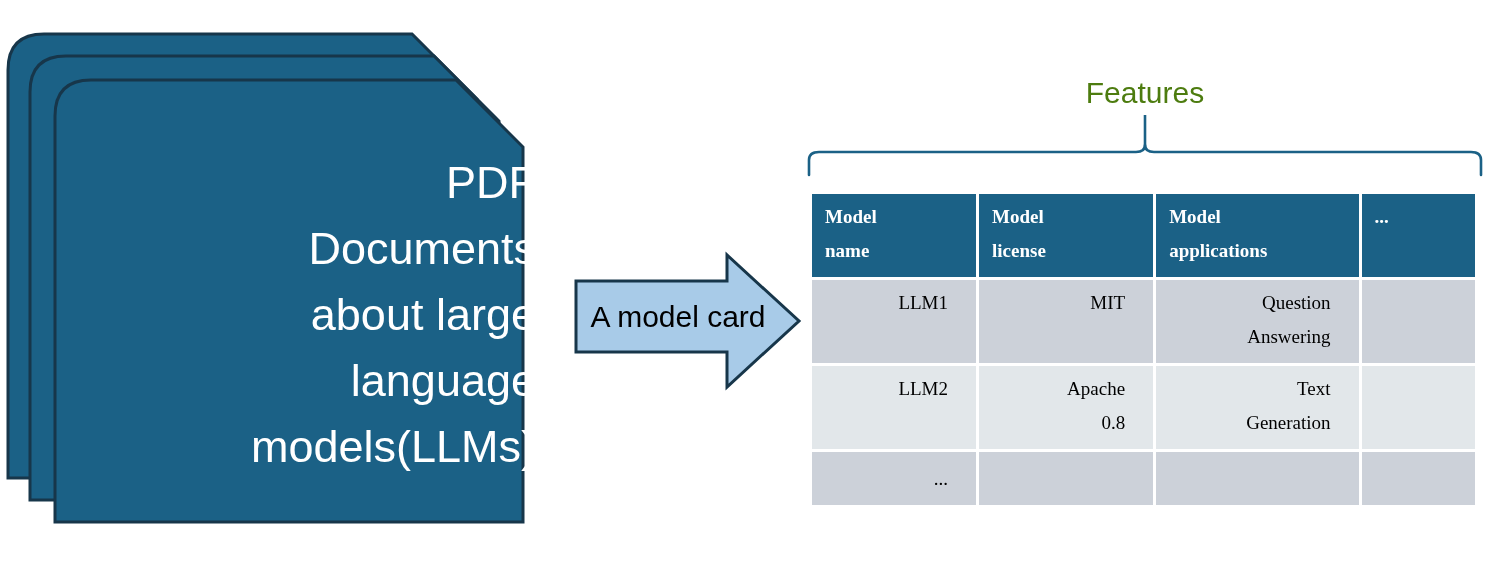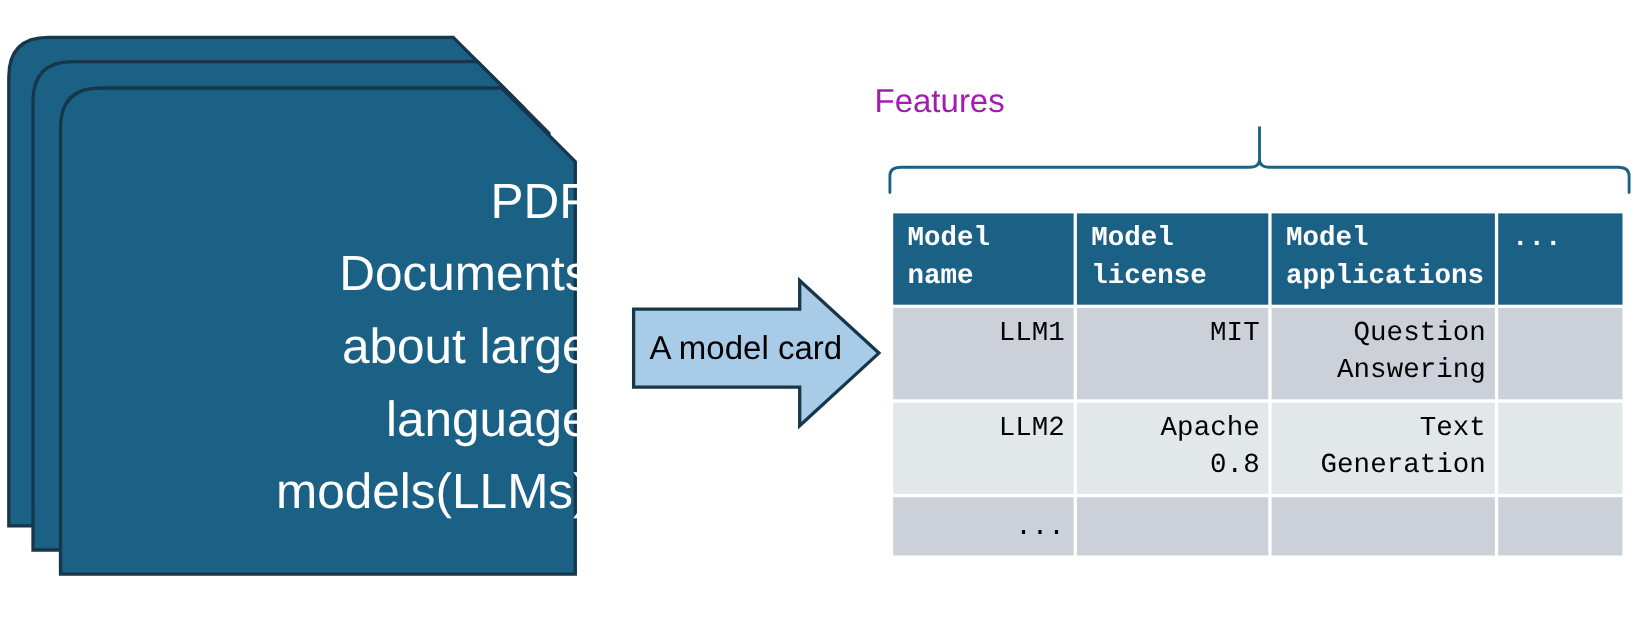--- a/index.html
+++ b/index.html
@@ -89,45 +89,46 @@
     position: absolute;
     left: 0;
     top: 0;
     display: block;
   }
   #features-label {
     position: absolute;
     left: 0px;
     top: 14px;
     width: 700px;
-    color: #a21caf;
+    text-align: center;
+    color: #4d7c0f;
     font-size: 30px;
     font-family: "Liberation Sans", sans-serif;
     white-space: nowrap;
   }
 
   
   #model-table {
     position: absolute;
     left: 812px;
     top: 194px;
     width: 669px;
     border-collapse: separate;
     border-spacing: 3px 3px;
     table-layout: fixed;
     background: #ffffff;
     margin: -3px;
   }
   #model-table th,
   #model-table td {
-    padding: 6px 8px 6px 13px;
+    padding: 6px 28px 6px 13px;
     vertical-align: top;
     text-align: left;
-    font-family: Liberation Mono, monospace;
-    font-size: 25px;
+    font-family: Liberation Serif, serif;
+    font-size: 19px;
     line-height: 34px;
     font-weight: normal;
   }
   #model-table th {
     background: #1b6186;
     color: #ffffff;
     font-weight: bold;
     height: 71px;
   }
   #model-table td {

